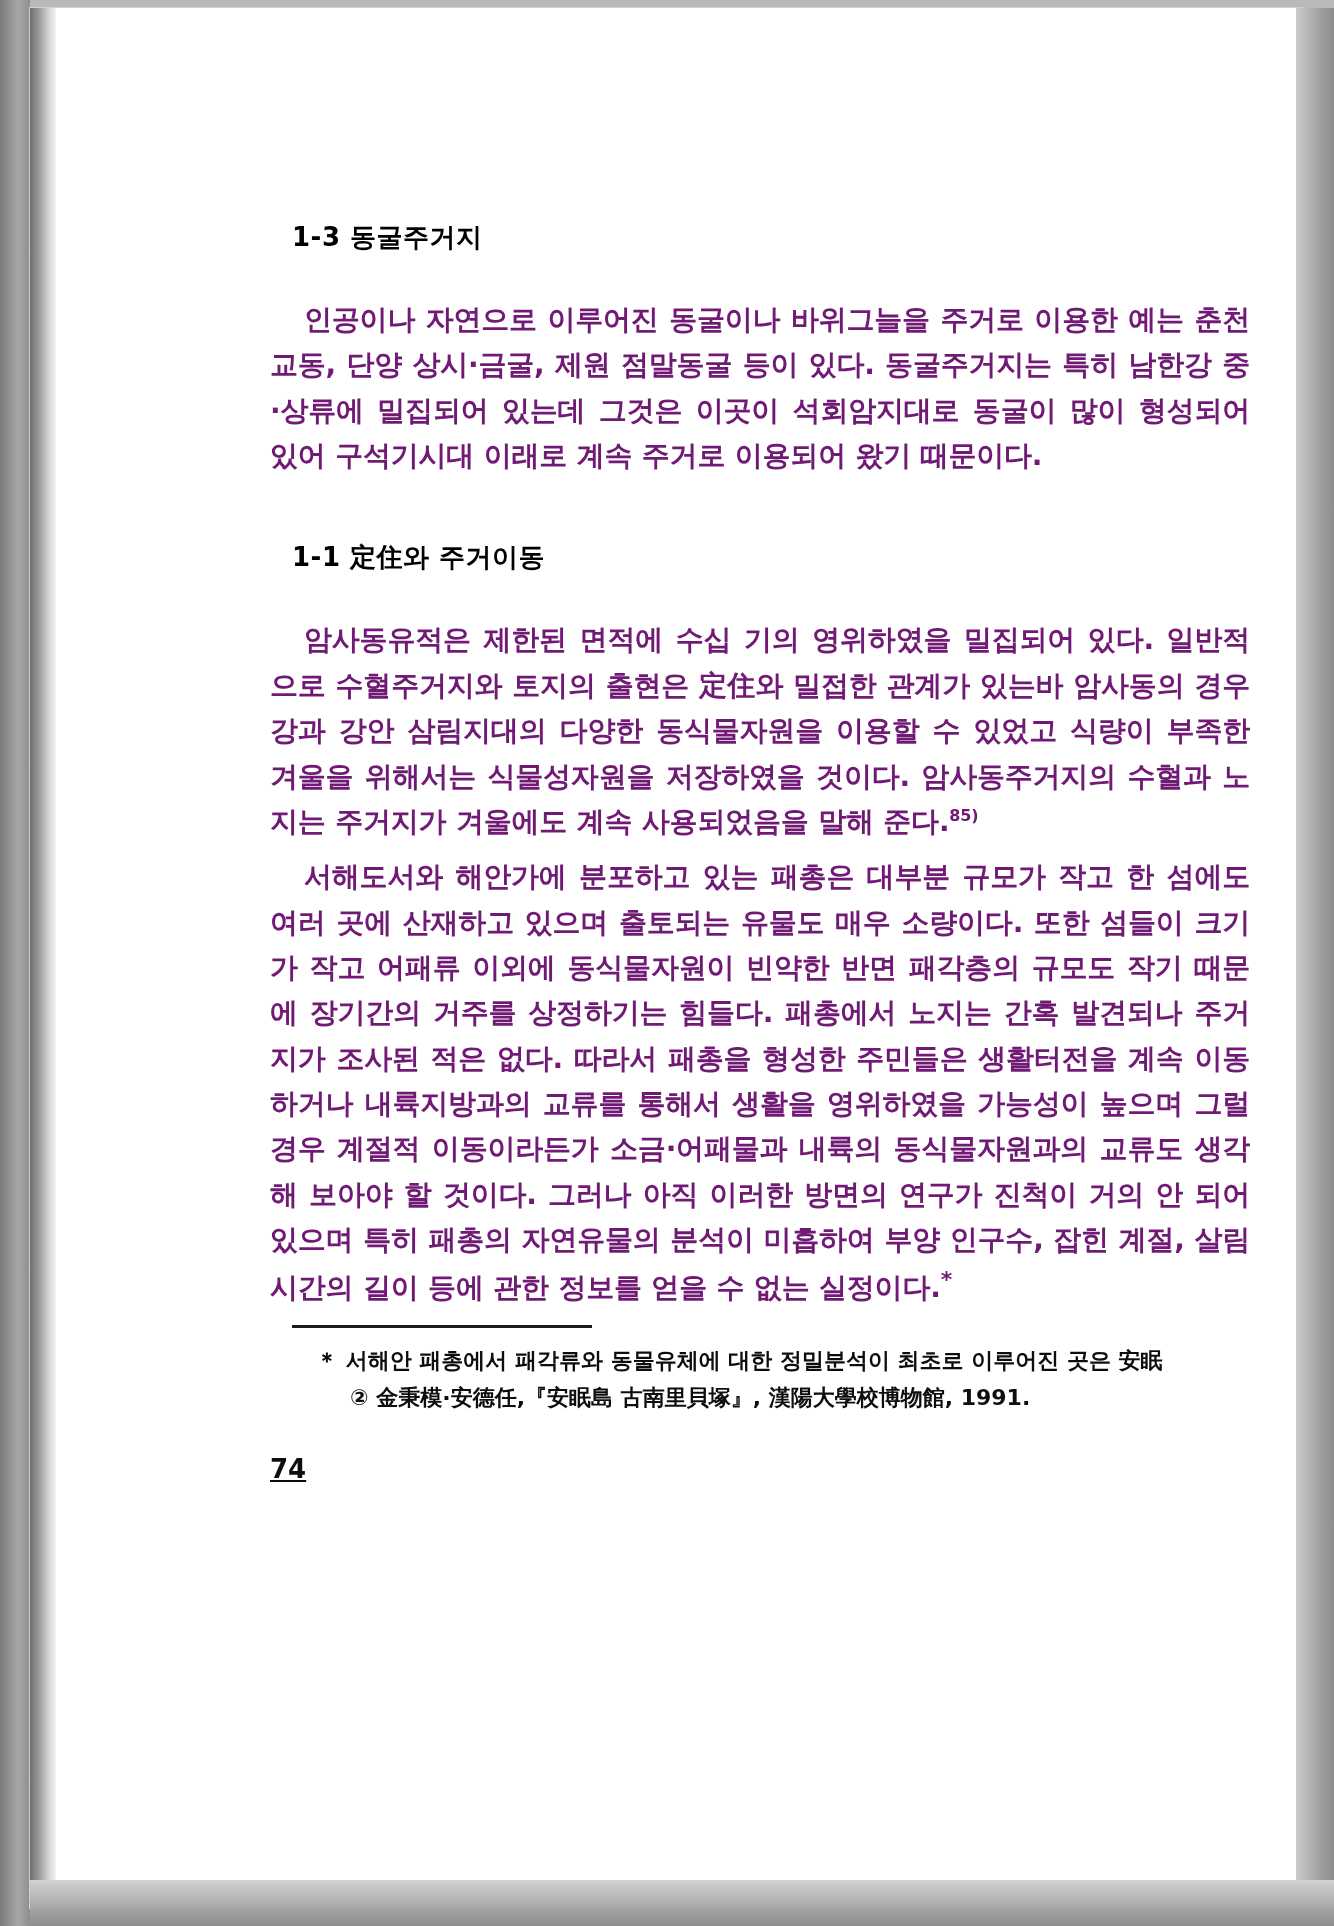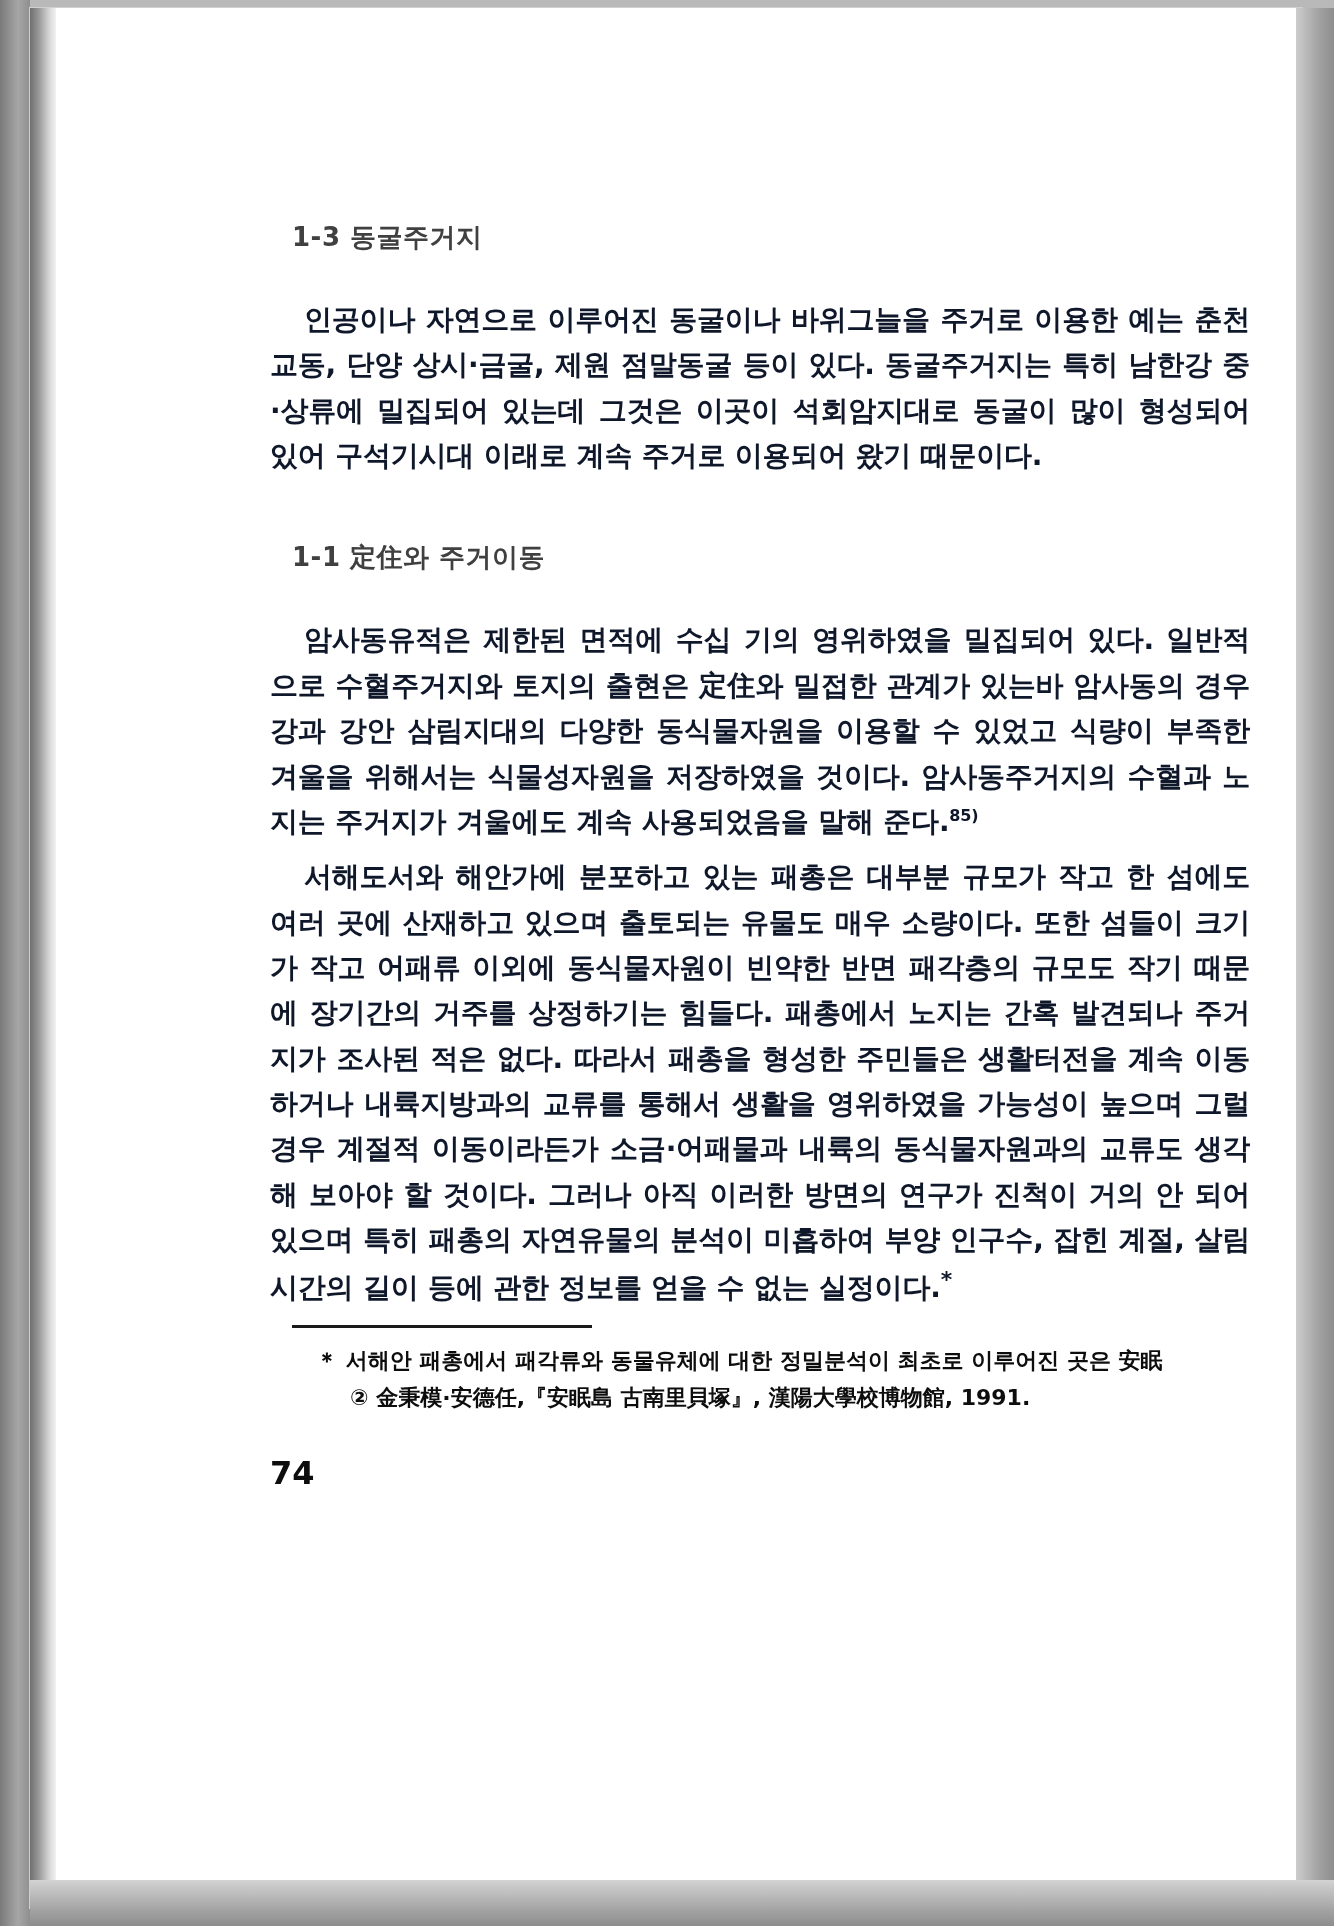--- a/index.html
+++ b/index.html
@@ -62,32 +62,32 @@
   .content {
     position: absolute;
     left: 270px;
     top: 220px;
     width: 980px;
   }
 
   .heading {
     font-size: 26px;
     font-weight: 700;
-    color: #404040;
+    color: #000000;
     letter-spacing: 0.5px;
     margin: 0 0 42px 22px;
   }
   .heading.second {
     margin-top: 62px;
   }
 
   p.body {
     font-size: 28px;
     line-height: 1.62;
-    color: #0f172a;
+    color: #701a75;
     margin: 8px 0 10px 0;
     text-align: justify;
     text-justify: inter-character;
     font-weight: 600;
     letter-spacing: -0.2px;
     text-indent: 34px;
   }
   p.body.tight {
     margin-top: 0;
   }
@@ -122,23 +122,24 @@
   }
   .fn-line.cont {
     margin-left: 34px;
   }
   .fn-item {
     margin-left: 34px;
   }
   .page-number {
     margin-top: 40px;
     margin-left: 0px;
-    font-size: 32px;
+    font-size: 26px;
     font-weight: 700;
     color: #0d0d0d;
+    text-decoration: underline;
   }
 </style>
 </head>
 <body>
 
 <div class="page-canvas">
   <div class="gutter-edge"></div>
   <div class="sheet"></div>
   <div class="gutter"></div>
   <div class="sheet-right-shadow"></div>

